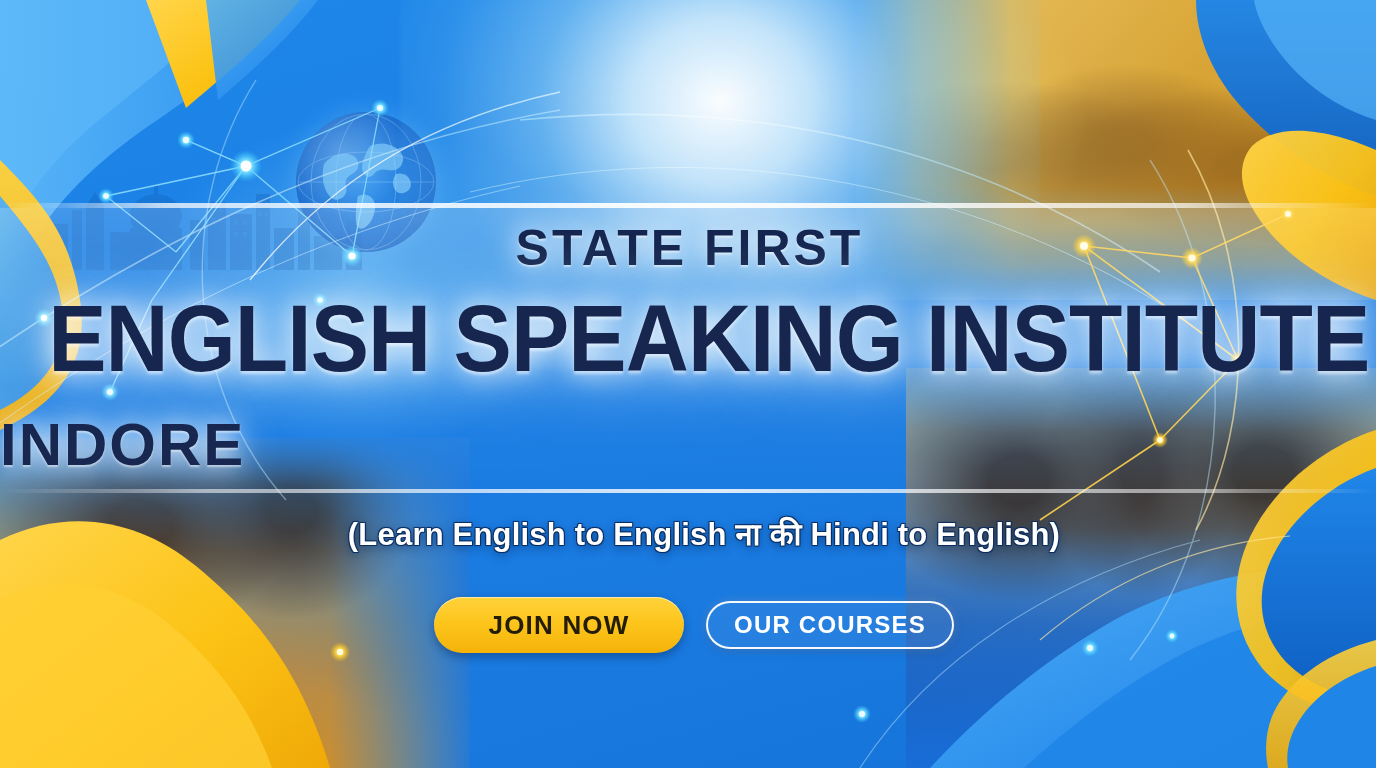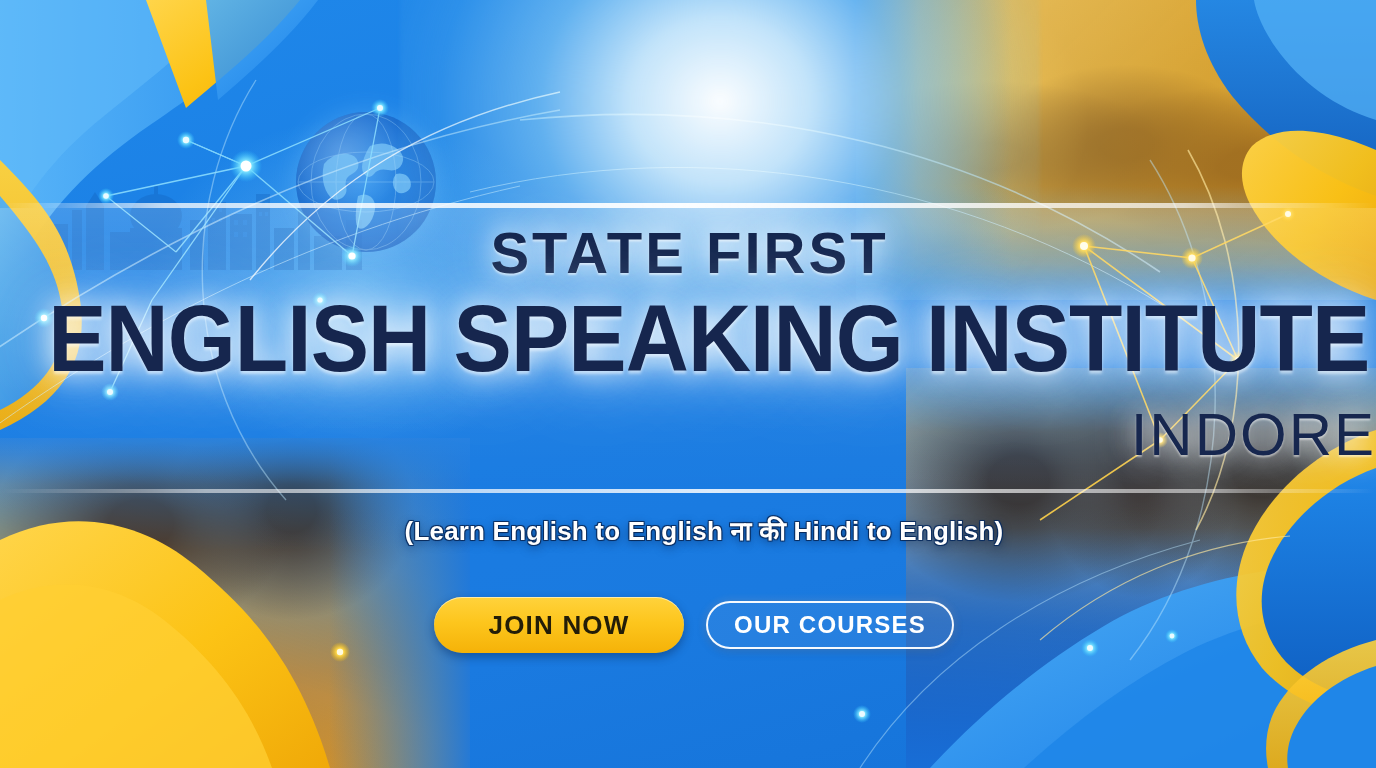--- a/index.html
+++ b/index.html
@@ -144,47 +144,47 @@
   svg.ov{ position:absolute; inset:0; width:1376px; height:768px; }
 
   
   .content{
     position:absolute; inset:0;
     display:flex; flex-direction:column; align-items:center;
   }
 
   .kicker{
     position:absolute; top:219px; left:3px; right:0; text-align:center;
-    font-size:58px; font-weight:700; letter-spacing:3px;
+    font-size:50px; font-weight:700; letter-spacing:3px;
     color:#14264f;
     font-family:"Liberation Sans", sans-serif;
     text-shadow:0 0 26px rgba(255,255,255,.95), 0 0 50px rgba(255,255,255,.7), 0 2px 2px rgba(255,255,255,.55);
   }
 
   .headline{
     position:absolute; top:292px; left:0; right:0; text-align:center;
     font-size:94px; font-weight:700; line-height:1;
     color:#16264e;
     letter-spacing:-1px;
     font-family:"Liberation Sans Narrow","Liberation Sans", sans-serif;
     transform:scaleX(.93); transform-origin:50% 50%;
     text-shadow:0 0 28px rgba(255,255,255,.98), 0 0 58px rgba(255,255,255,.75), 0 0 90px rgba(220,245,255,.6), 0 3px 3px rgba(255,255,255,.5);
     white-space:nowrap;
   }
 
   .city{
-    position:absolute; top:400px; left:0; right:0; text-align:right;
-    font-size:60px; font-weight:400; letter-spacing:2px;
+    position:absolute; top:410px; left:0; right:0; text-align:left;
+    font-size:60px; font-weight:700; letter-spacing:2px;
     color:#17274f;
     text-shadow:0 0 24px rgba(255,255,255,.95), 0 0 48px rgba(255,255,255,.65), 0 2px 2px rgba(255,255,255,.5);
   }
 
   .subtitle{
     position:absolute; top:512px; left:0; right:0; text-align:center;
-    font-size:26px; font-weight:700; color:#ffffff;
+    font-size:31px; font-weight:700; color:#ffffff;
     letter-spacing:.2px;
     text-shadow:
       0 0 2px rgba(10,45,95,.95),
       1px 1px 0 rgba(10,45,95,.85), -1px 1px 0 rgba(10,45,95,.85),
       1px -1px 0 rgba(10,45,95,.85), -1px -1px 0 rgba(10,45,95,.85),
       0 3px 10px rgba(6,40,90,.65);
     margin-left: 32px;
   }
 
   .cta-row{

